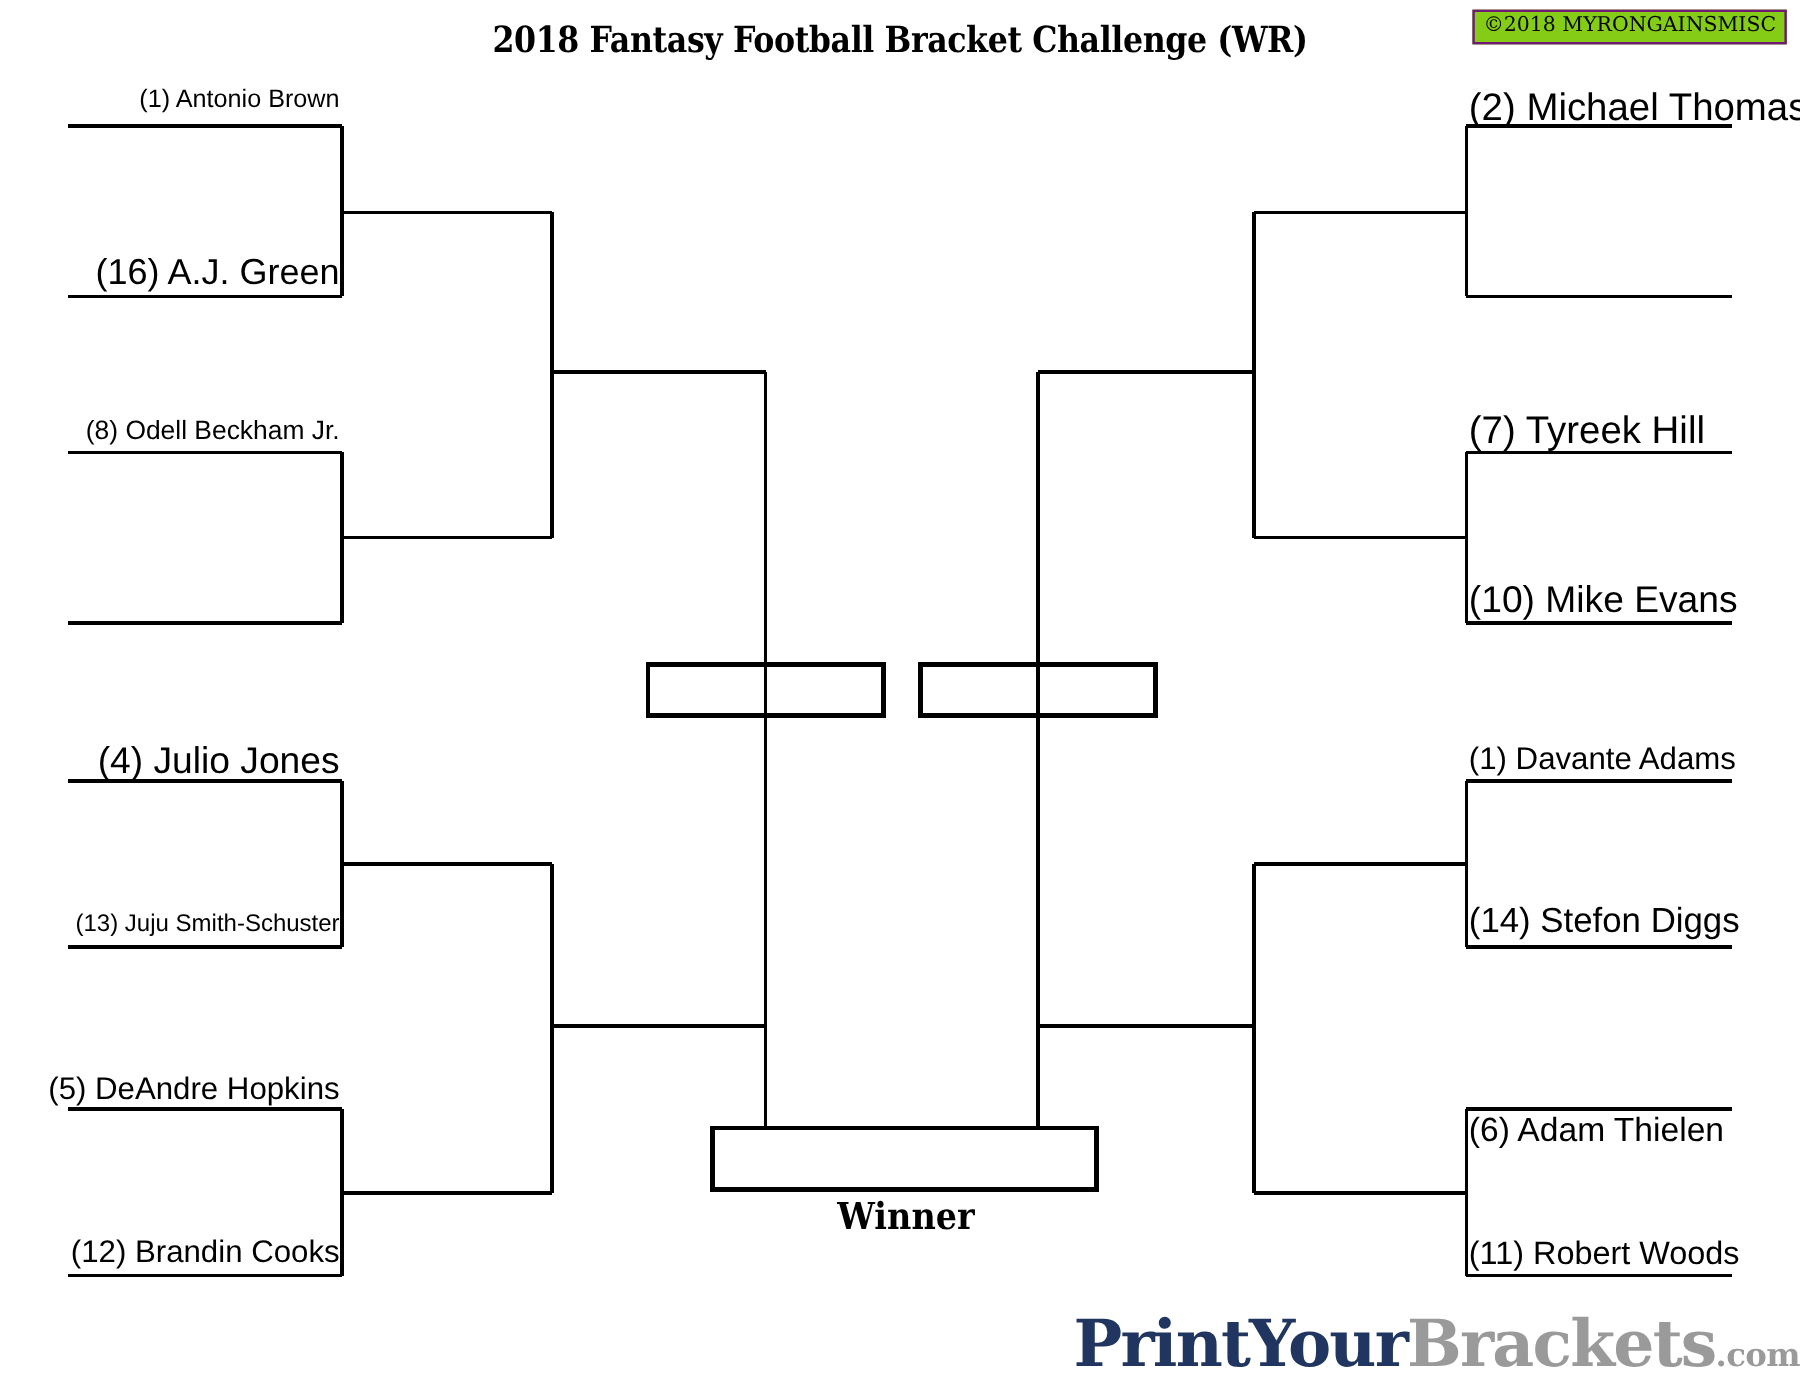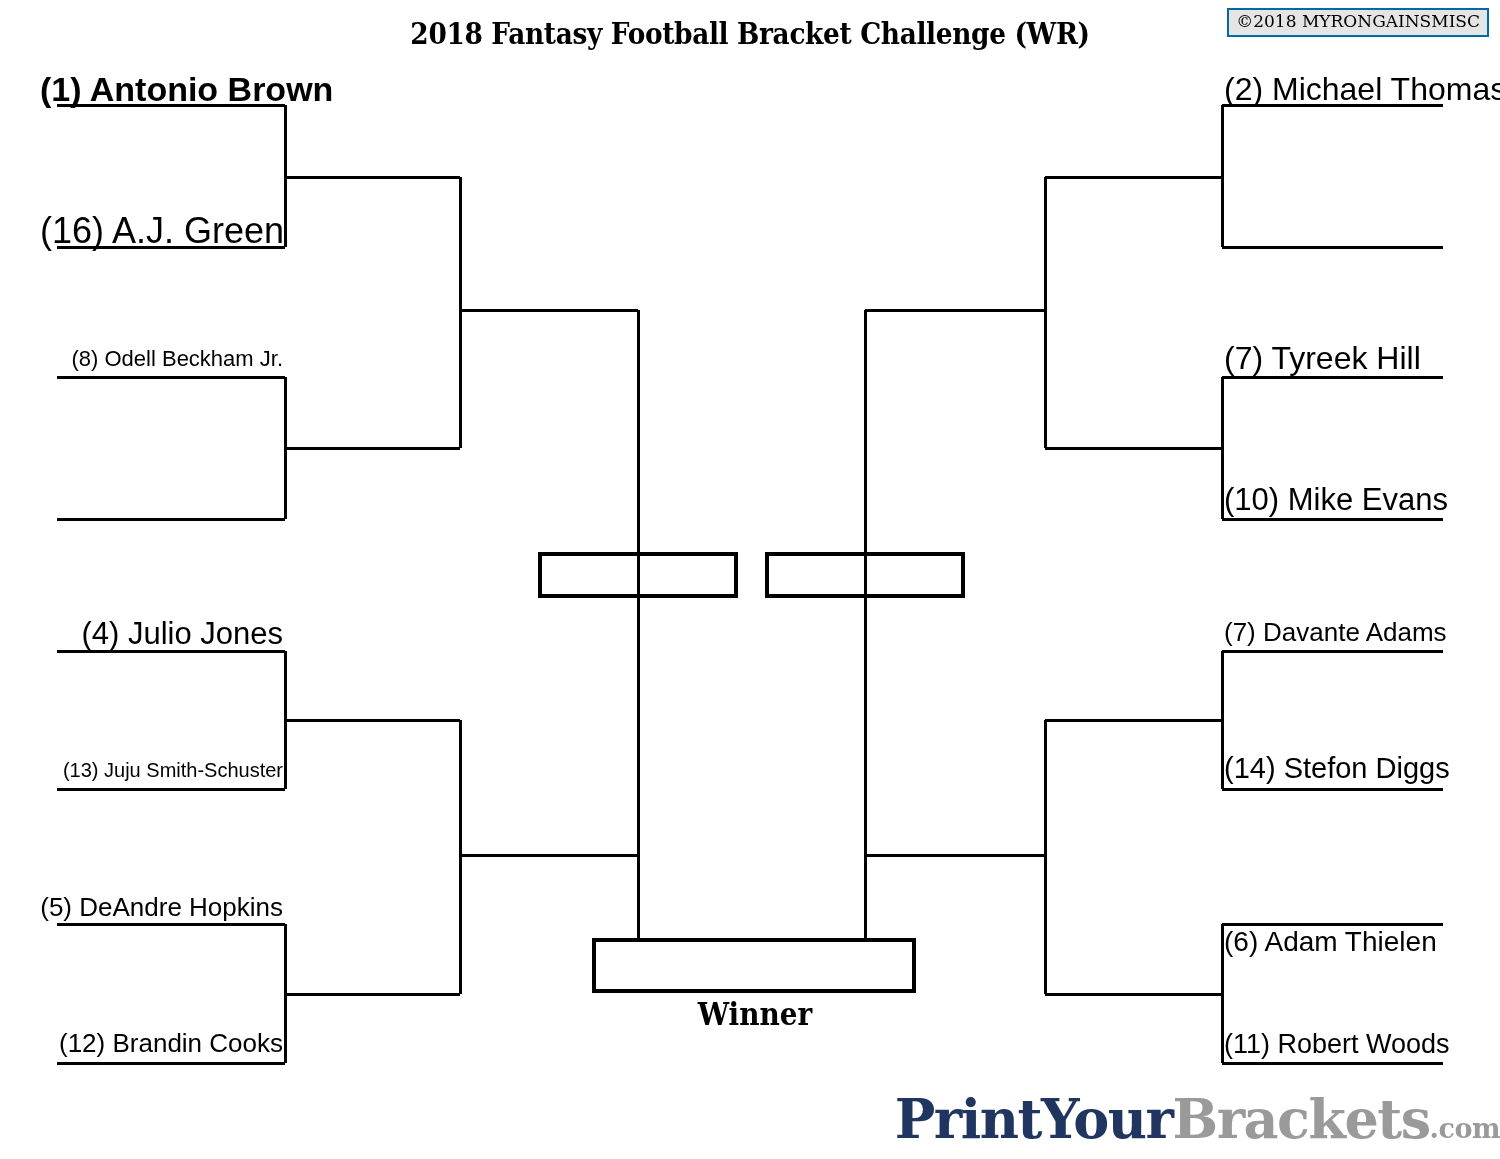--- a/index.html
+++ b/index.html
@@ -38,22 +38,22 @@
     transform: scaleX(0.88);
     transform-origin: center top;
     white-space: nowrap;
   }
 
   
   #copyright-badge {
     position: absolute;
     right: 11px;
     top: 8px;
-    border: 2px solid #0369a1;
-    background: #e5e5e5;
+    border: 2px solid #701a75;
+    background: #84cc16;
     padding: 2px 7px 3px 7px;
     font-family: "DejaVu Serif", "Liberation Serif", serif;
     font-size: 17px;
     line-height: 1.15;
     color: #000000;
     white-space: nowrap;
   }
 
   
   #bracket-lines {
@@ -189,43 +189,43 @@
       <line x1="638" y1="855" x2="638" y2="941"></line>
       <line x1="865" y1="855" x2="865" y2="941"></line>
     </g>
 
     <rect x="540" y="554" width="196" height="42" stroke="#000000" stroke-width="4" fill="#ffffff" shape-rendering="crispEdges"></rect>
     <rect x="767" y="554" width="196" height="42" stroke="#000000" stroke-width="4" fill="#ffffff" shape-rendering="crispEdges"></rect>
 
     <rect x="594" y="940" width="320" height="51" stroke="#000000" stroke-width="4" fill="#ffffff" shape-rendering="crispEdges"></rect>
   </svg>
 
-  <div class="seed-label left" style="left:40px; width:243px; top:72px; font-size:34px;font-weight:bold;">(1) Antonio Brown</div>
-
-  <div class="seed-label left" style="left:40px; width:243px; top:213px; font-size:36px;">(16) A.J. Green</div>
+  <div class="seed-label left" style="left:40px; width:243px; top:72px; font-size:21px;">(1) Antonio Brown</div>
+
+  <div class="seed-label left" style="left:40px; width:243px; top:213px; font-size:30px;">(16) A.J. Green</div>
 
   <div class="seed-label left" style="left:40px; width:243px; top:348px; font-size:22px;">(8) Odell Beckham Jr.</div>
 
 
   <div class="seed-label left" style="left:40px; width:243px; top:618px; font-size:31px;">(4) Julio Jones</div>
 
   <div class="seed-label left" style="left:40px; width:243px; top:760px; font-size:20px;">(13) Juju Smith-Schuster</div>
 
   <div class="seed-label left" style="left:40px; width:243px; top:894px; font-size:26px;">(5) DeAndre Hopkins</div>
 
   <div class="seed-label left" style="left:40px; width:243px; top:1030px; font-size:26px;">(12) Brandin Cooks</div>
 
   <div class="seed-label right" style="left:1224px; width:243px; top:73px; font-size:32px;">(2) Michael Thomas</div>
 
 
   <div class="seed-label right" style="left:1224px; width:243px; top:342px; font-size:32px;">(7) Tyreek Hill</div>
 
   <div class="seed-label right" style="left:1224px; width:243px; top:484px; font-size:31px;">(10) Mike Evans</div>
 
-  <div class="seed-label right" style="left:1224px; width:243px; top:619px; font-size:26px;">(7) Davante Adams</div>
+  <div class="seed-label right" style="left:1224px; width:243px; top:619px; font-size:26px;">(1) Davante Adams</div>
 
   <div class="seed-label right" style="left:1224px; width:243px; top:754px; font-size:29px;">(14) Stefon Diggs</div>
 
   <div class="seed-label right" style="left:1224px; width:243px; top:928px; font-size:28px;">(6) Adam Thielen</div>
 
   <div class="seed-label right" style="left:1224px; width:243px; top:1031px; font-size:27px;">(11) Robert Woods</div>
 
   <div id="winner-caption">Winner</div>
 
   <div id="footer-logo"><span class="logo-primary">PrintYour</span><span class="logo-secondary">Brackets</span><span class="logo-tld">.com</span></div>

